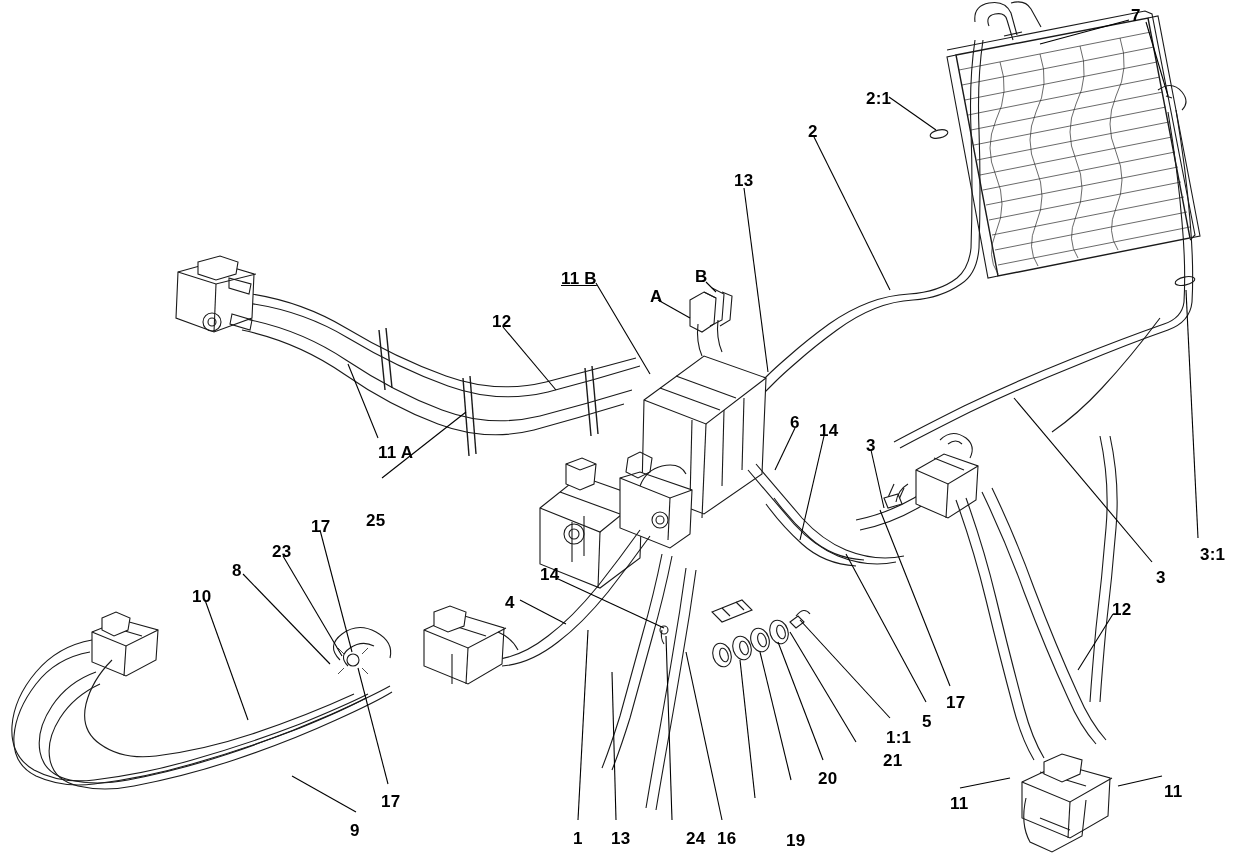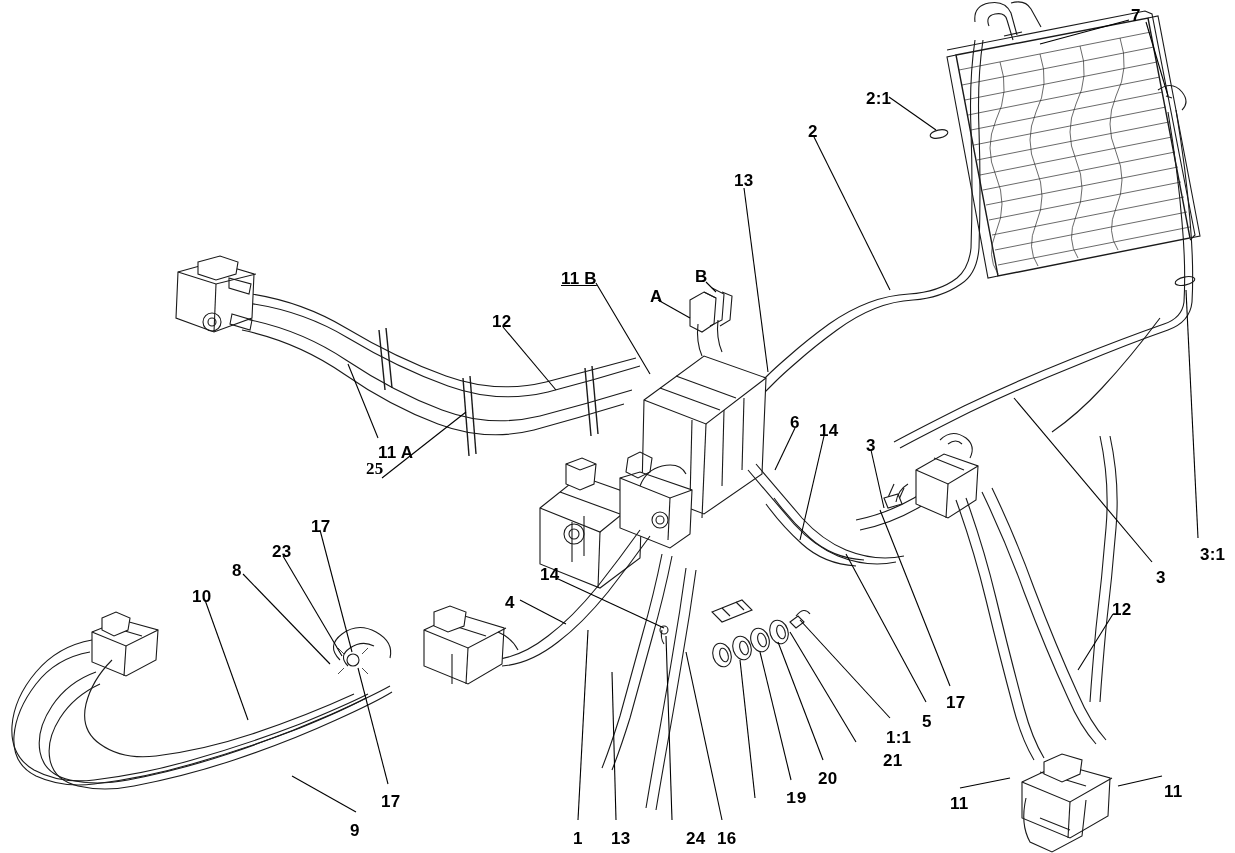--- a/index.html
+++ b/index.html
@@ -302,39 +302,39 @@
 
   <div class="callout" style="left:1131px; top:7px;">7</div>
   <div class="callout" style="left:866px;  top:90px;">2:1</div>
   <div class="callout" style="left:808px;  top:123px;">2</div>
   <div class="callout" style="left:734px;  top:172px;">13</div>
   <div class="callout" style="left:561px;  top:270px;text-decoration:underline;">11 B</div>
   <div class="callout" style="left:695px;  top:268px;">B</div>
   <div class="callout" style="left:650px;  top:288px;">A</div>
   <div class="callout" style="left:492px;  top:313px;">12</div>
   <div class="callout" style="left:378px;  top:444px;text-align:right;">11 A</div>
-  <div class="callout" style="left:366px;  top:460px;font-family:Liberation Serif, serif;">25</div>
+  <div class="callout" style="left:366px;  top:512px;">25</div>
   <div class="callout" style="left:1200px; top:546px;">3:1</div>
   <div class="callout" style="left:1156px; top:569px;">3</div>
   <div class="callout" style="left:790px;  top:414px;">6</div>
   <div class="callout" style="left:819px;  top:422px;">14</div>
   <div class="callout" style="left:866px;  top:437px;">3</div>
   <div class="callout" style="left:311px;  top:518px;">17</div>
   <div class="callout" style="left:272px;  top:543px;text-align:center;">23</div>
   <div class="callout" style="left:232px;  top:562px;">8</div>
   <div class="callout" style="left:192px;  top:588px;">10</div>
   <div class="callout" style="left:540px;  top:566px;">14</div>
   <div class="callout" style="left:505px;  top:594px;">4</div>
   <div class="callout" style="left:1112px; top:601px;">12</div>
   <div class="callout" style="left:946px;  top:694px;">17</div>
   <div class="callout" style="left:922px;  top:713px;">5</div>
   <div class="callout" style="left:886px;  top:729px;">1:1</div>
   <div class="callout" style="left:851px;  top:752px;margin-left:32px;">21</div>
   <div class="callout" style="left:818px;  top:770px;">20</div>
-  <div class="callout" style="left:786px;  top:790px;font-family:Liberation Mono, monospace;">19</div>
+  <div class="callout" style="left:786px;  top:832px;">19</div>
   <div class="callout" style="left:381px;  top:793px;">17</div>
   <div class="callout" style="left:750px;  top:852px;">18</div>
   <div class="callout" style="left:950px;  top:795px;">11</div>
   <div class="callout" style="left:1164px; top:783px;">11</div>
   <div class="callout" style="left:350px;  top:822px;">9</div>
   <div class="callout" style="left:573px;  top:830px;">1</div>
   <div class="callout" style="left:611px;  top:830px;">13</div>
   <div class="callout" style="left:666px;  top:830px;margin-left:20px;">24</div>
   <div class="callout" style="left:717px;  top:830px;">16</div>
 

